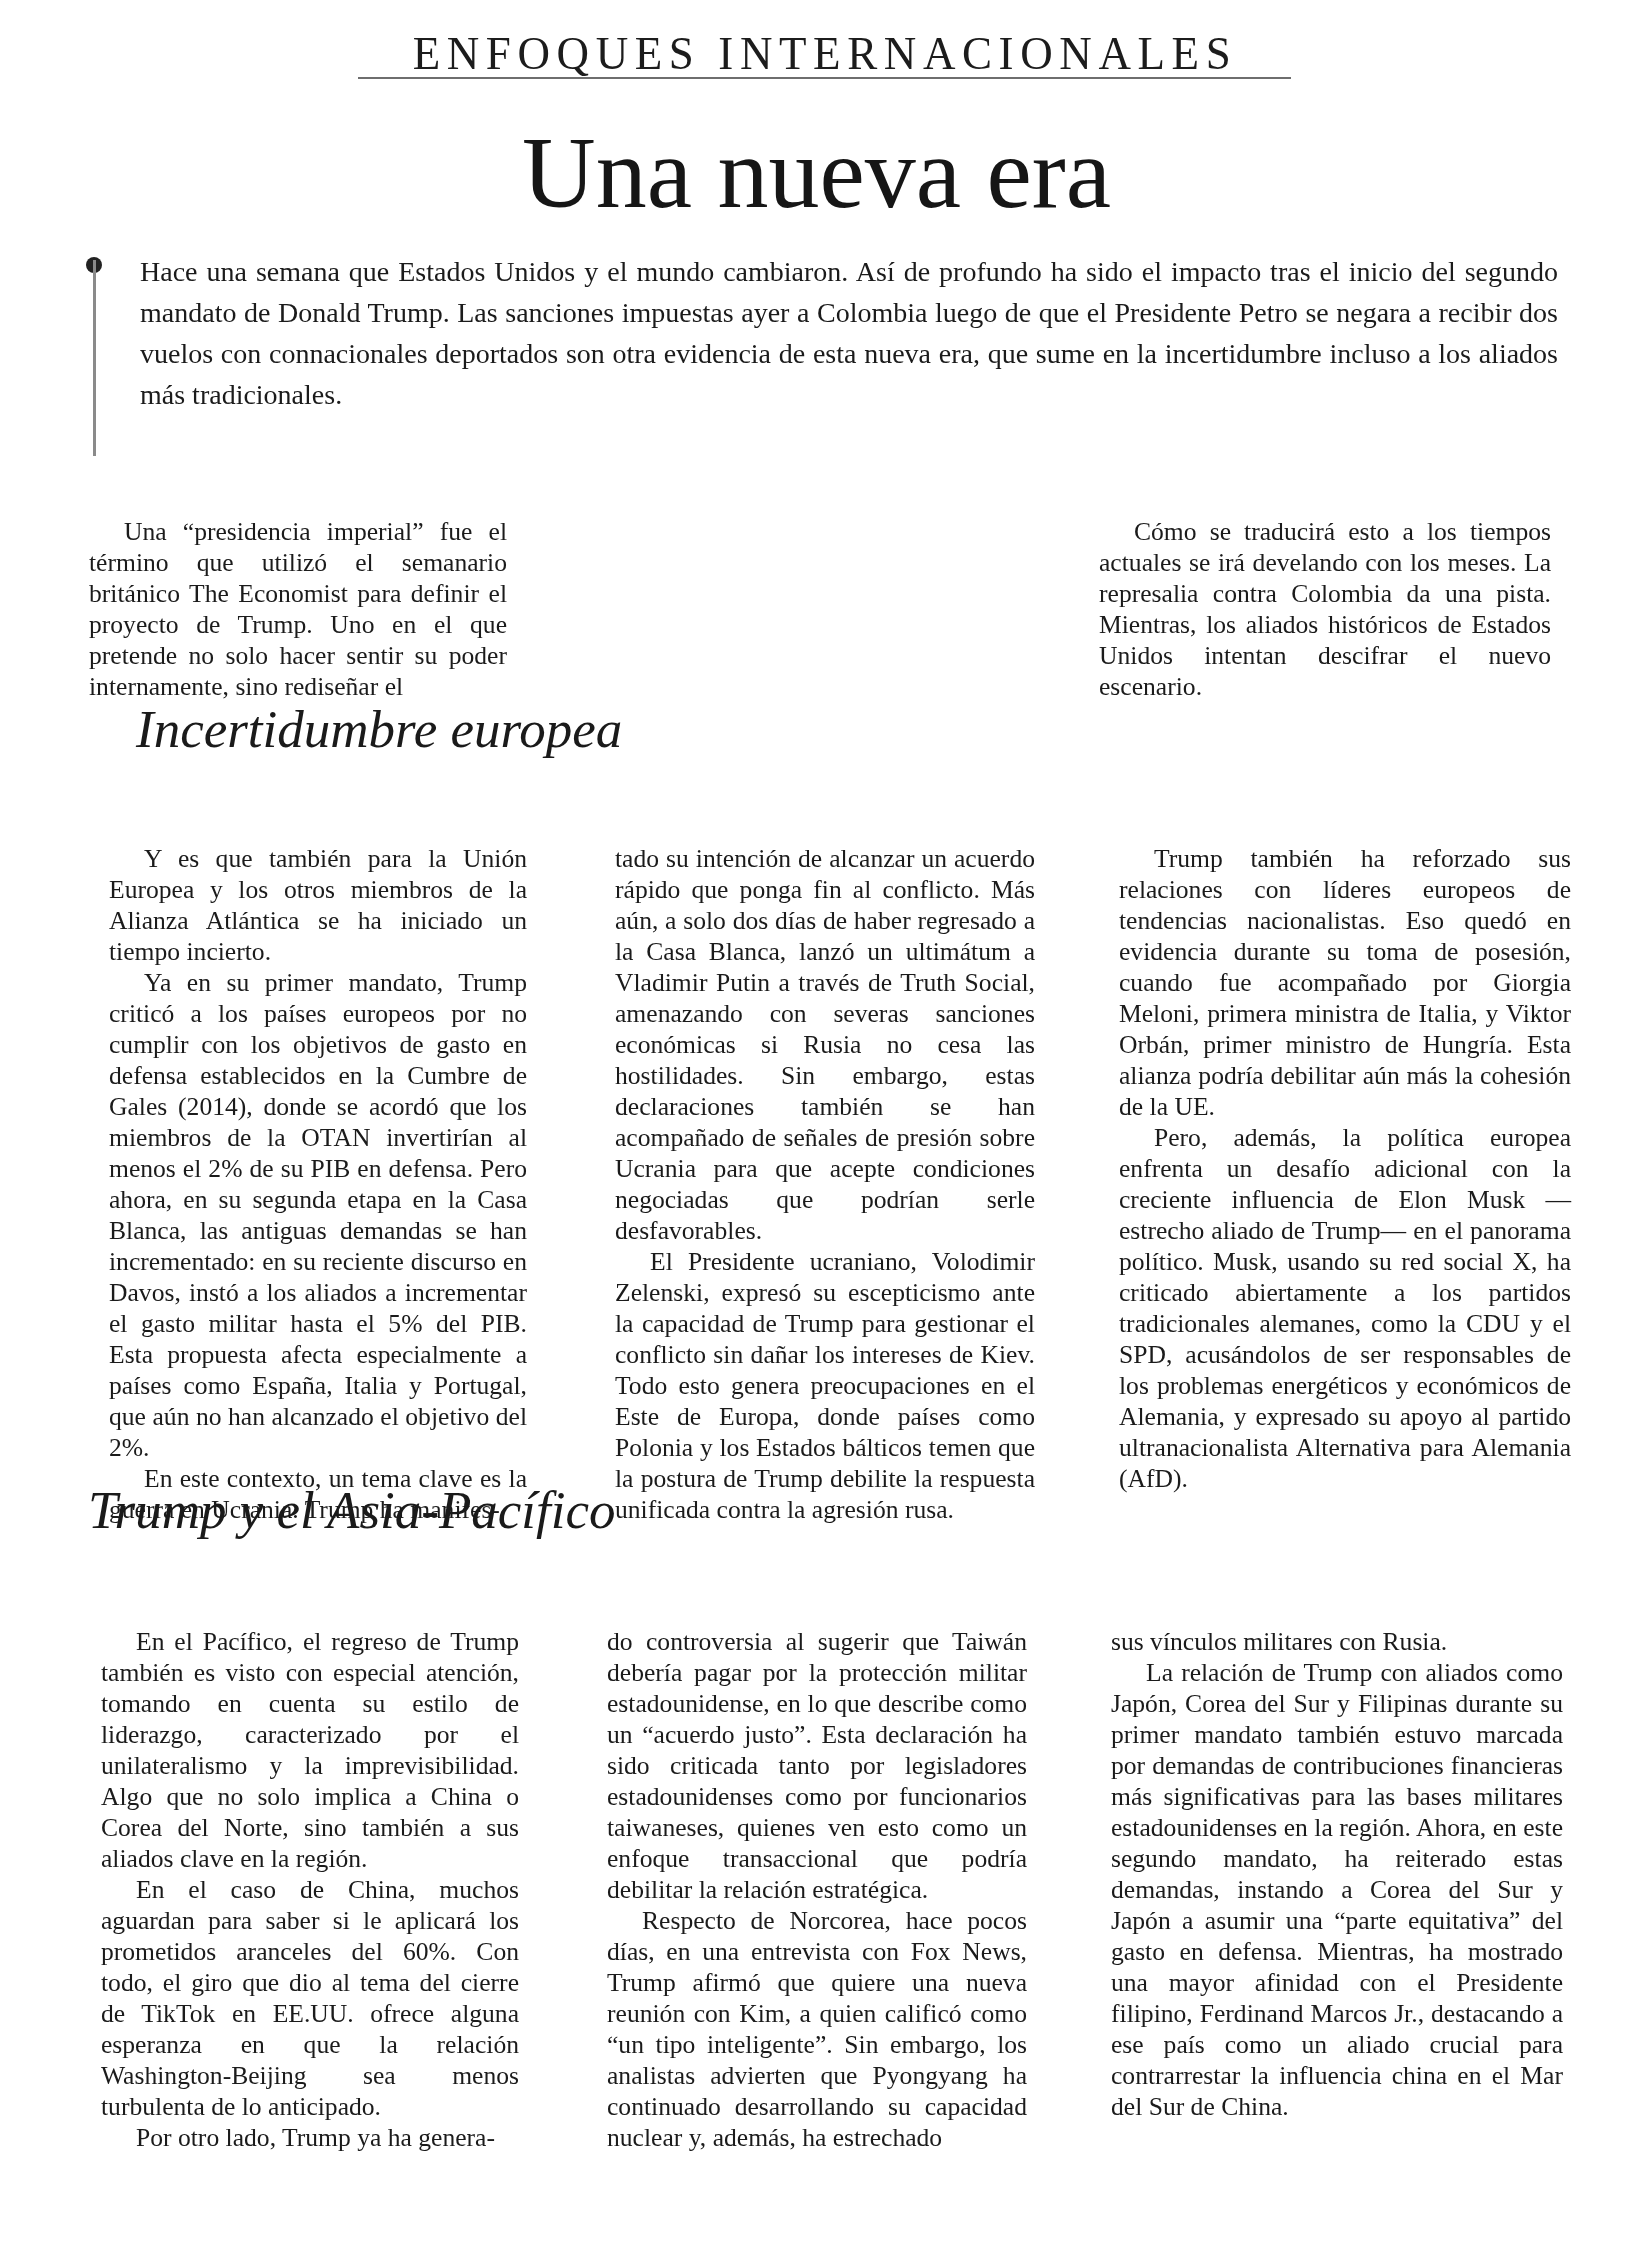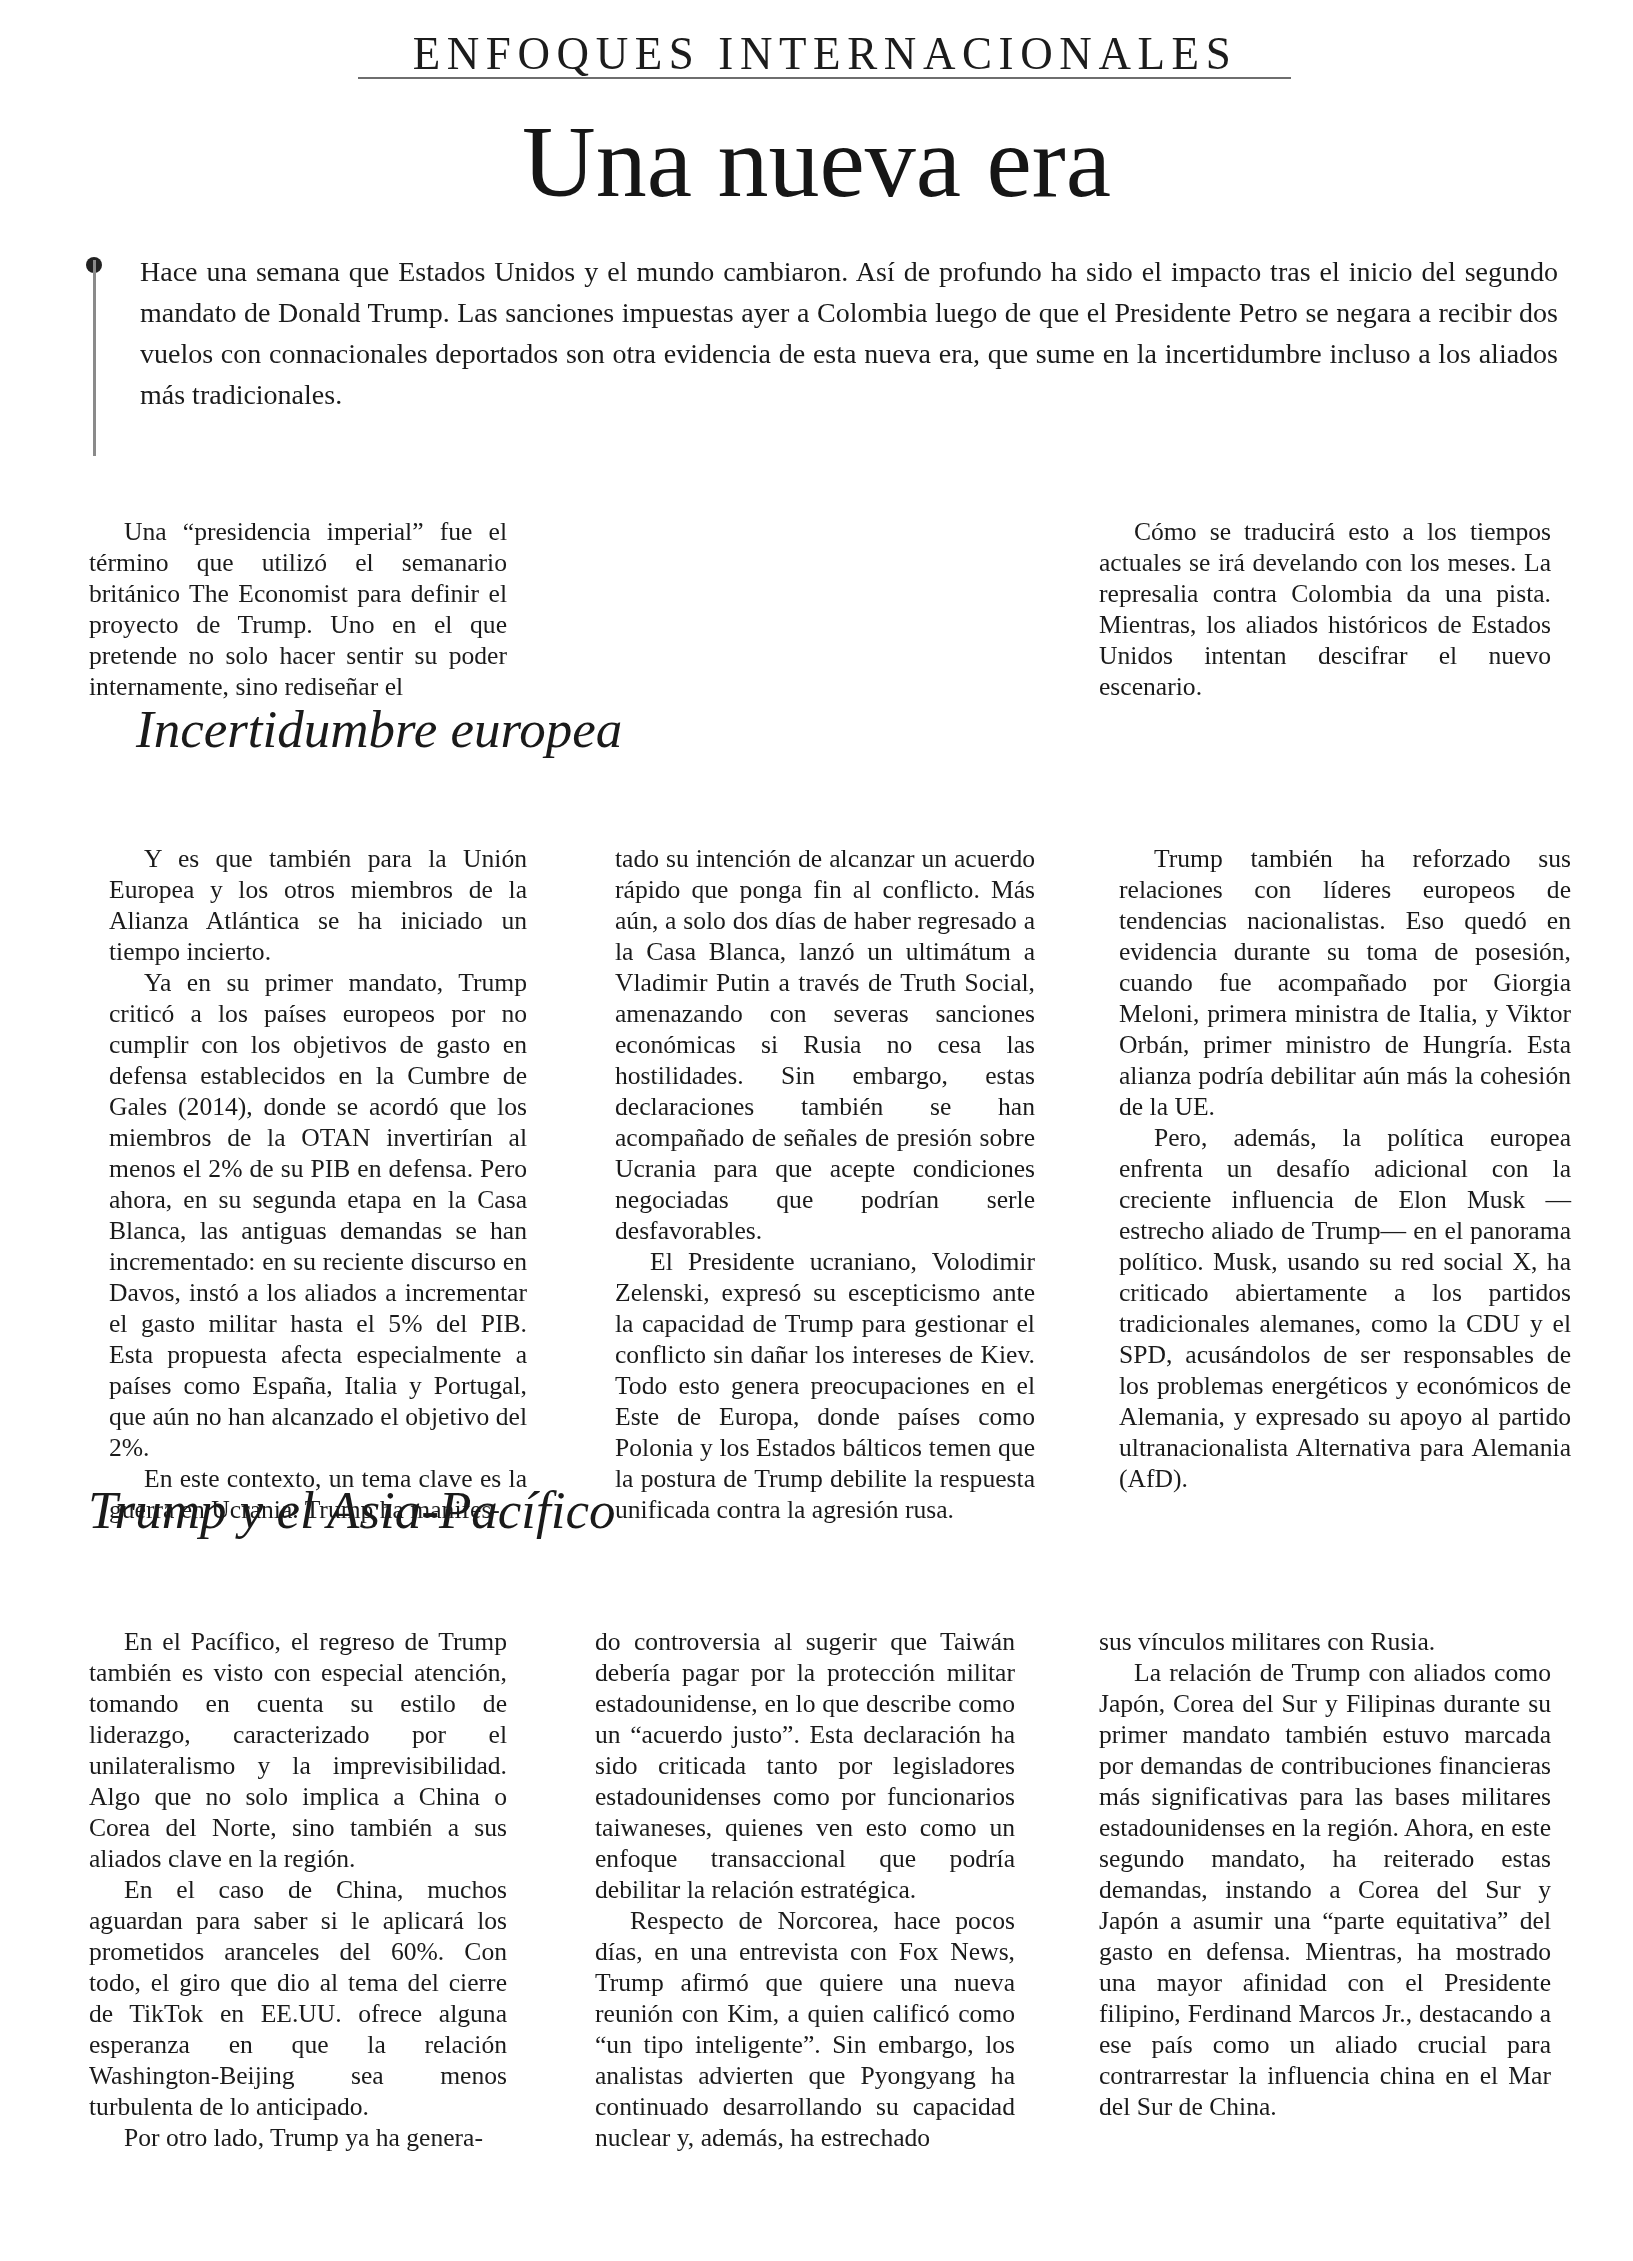--- a/index.html
+++ b/index.html
@@ -11,21 +11,21 @@
     position: absolute; left: 357px; top: 28px; width: 936px;
     text-align: center; font-size: 45px; letter-spacing: 6.6px;
     line-height: 51px; font-weight: normal; color: #1c1c1c;
     transform: scaleY(1.05);
   }
   .kicker-rule {
     position: absolute; left: 358px; top: 77px; width: 933px; height: 2.2px;
     background: #6e6e6e;
   }
   .title {
-    position: absolute; left: 0; top: 107px; width: 1633px; text-align: center;
+    position: absolute; left: 0; top: 118px; width: 1633px; text-align: center;
     font-size: 102px; line-height: 110px; font-weight: normal; color: #161616;
     margin: 0;
   }
   .lede-bar {
     position: absolute; left: 93px; top: 260px; width: 2.9px; height: 196px;
     background: #8a8a8a;
   }
   .lede-dot {
     position: absolute; left: 86px; top: 257px; width: 16px; height: 16px;
     border-radius: 50%; background: #222222;
@@ -83,21 +83,21 @@
     <p>El Presidente ucraniano, Volodimir Zelenski, expresó su escepticismo ante la capacidad de Trump para gestionar el conflicto sin dañar los intereses de Kiev. Todo esto genera preocupaciones en el Este de Europa, donde países como Polonia y los Estados bálticos temen que la postura de Trump debilite la respuesta unificada contra la agresión rusa.</p>
   </div>
   <div class="col col3">
     <p>Trump también ha reforzado sus relaciones con líderes europeos de tendencias nacionalistas. Eso quedó en evidencia durante su toma de posesión, cuando fue acompañado por Giorgia Meloni, primera ministra de Italia, y Viktor Orbán, primer ministro de Hungría. Esta alianza podría debilitar aún más la cohesión de la UE.</p>
     <p>Pero, además, la política europea enfrenta un desafío adicional con la creciente influencia de Elon Musk —estrecho aliado de Trump— en el panorama político. Musk, usando su red social X, ha criticado abiertamente a los partidos tradicionales alemanes, como la CDU y el SPD, acusándolos de ser responsables de los problemas energéticos y económicos de Alemania, y expresado su apoyo al partido ultranacionalista Alternativa para Alemania (AfD).</p>
   </div>
 </div>
 
 <h2 class="subhead" style="top:1481px;">Trump y el Asia-Pacífico</h2>
 
-<div class="section" style="top:1626px;height:512px;">
+<div class="section" style="top:1626px;height:512px;margin-left:12px;">
   <div class="col col1">
     <p>En el Pacífico, el regreso de Trump también es visto con especial atención, tomando en cuenta su estilo de liderazgo, caracterizado por el unilateralismo y la imprevisibilidad. Algo que no solo implica a China o Corea del Norte, sino también a sus aliados clave en la región.</p>
     <p>En el caso de China, muchos aguardan para saber si le aplicará los prometidos aranceles del 60%. Con todo, el giro que dio al tema del cierre de TikTok en EE.UU. ofrece alguna esperanza en que la relación Washington-Beijing sea menos turbulenta de lo anticipado.</p>
     <p>Por otro lado, Trump ya ha genera-</p>
   </div>
   <div class="col col2">
     <p class="cont">do controversia al sugerir que Taiwán debería pagar por la protección militar estadounidense, en lo que describe como un “acuerdo justo”. Esta declaración ha sido criticada tanto por legisladores estadounidenses como por funcionarios taiwaneses, quienes ven esto como un enfoque transaccional que podría debilitar la relación estratégica.</p>
     <p>Respecto de Norcorea, hace pocos días, en una entrevista con Fox News, Trump afirmó que quiere una nueva reunión con Kim, a quien calificó como “un tipo inteligente”. Sin embargo, los analistas advierten que Pyongyang ha continuado desarrollando su capacidad nuclear y, además, ha estrechado</p>
   </div>
   <div class="col col3">

